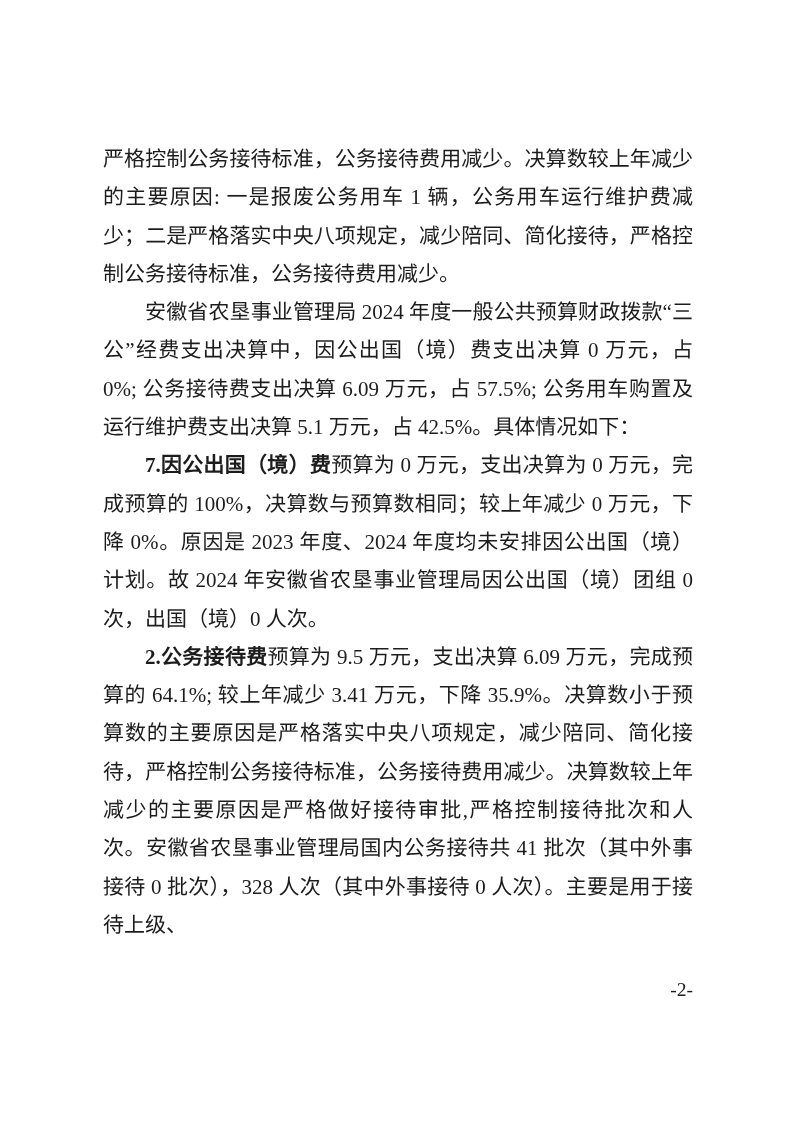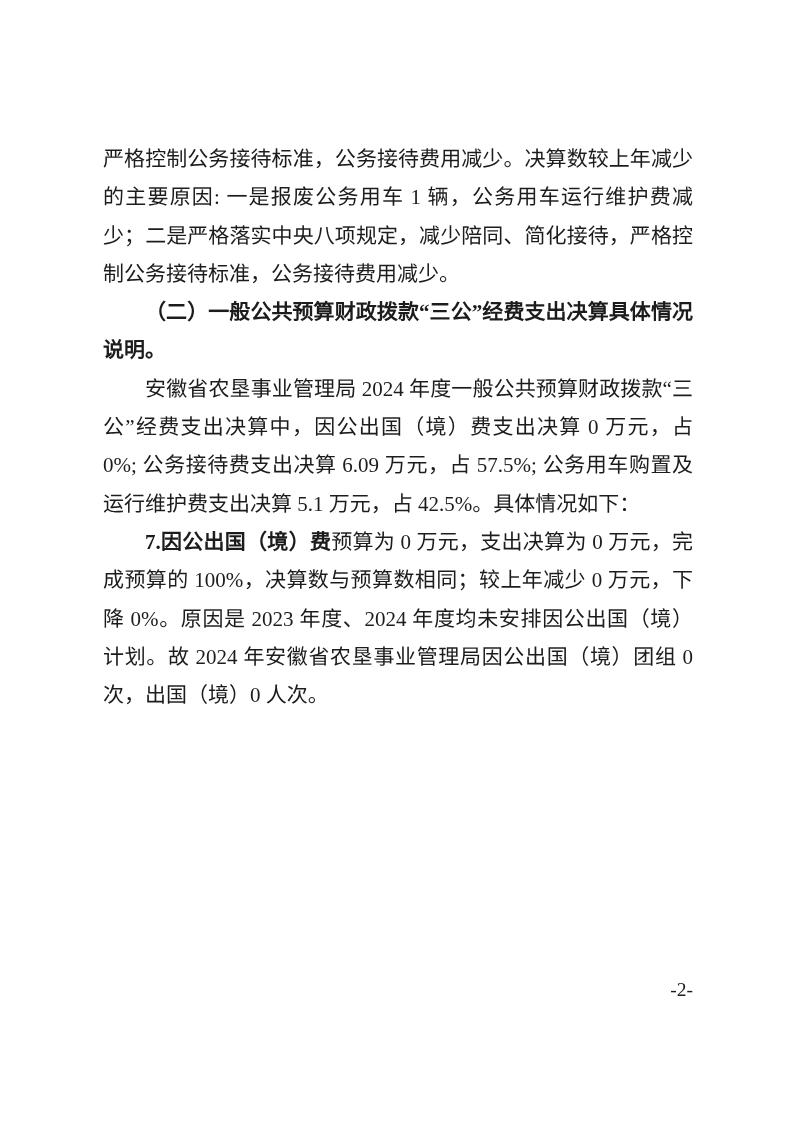--- a/index.html
+++ b/index.html
@@ -44,18 +44,18 @@
     line-height: 24px;
     color: #1c1c1c;
   }
 </style>
 </head>
 <body>
 
 <div class="page">
   <div class="text-block" id="text-block">
       <p class="para continuation"><span class="run">严格控制公务接待标准，公务接待费用减少。决算数较上年减少的主要原因: 一是报废公务用车 1 辆，公务用车运行维护费减少；二是严格落实中央八项规定，减少陪同、简化接待，严格控制公务接待标准，公务接待费用减少。</span></p>
-      <p class="para heading"><span class="run-bold">（二）一般公共预算财政拨款“三公”经费支出决算具体情况说明。</span></p>
       <p class="para body"><span class="run">安徽省农垦事业管理局 2024 年度一般公共预算财政拨款“三公”经费支出决算中，因公出国（境）费支出决算 0 万元，占 0%; 公务接待费支出决算 6.09 万元，占 57.5%; 公务用车购置及运行维护费支出决算 5.1 万元，占 42.5%。具体情况如下：</span></p>
       <p class="para body"><span class="run-bold">7.因公出国（境）费</span><span class="run">预算为 0 万元，支出决算为 0 万元，完成预算的 100%，决算数与预算数相同；较上年减少 0 万元，下降 0%。原因是 2023 年度、2024 年度均未安排因公出国（境）计划。故 2024 年安徽省农垦事业管理局因公出国（境）团组 0 次，出国（境）0 人次。</span></p>
+      <p class="para body"><span class="run-bold">2.公务接待费</span><span class="run">预算为 9.5 万元，支出决算 6.09 万元，完成预算的 64.1%; 较上年减少 3.41 万元，下降 35.9%。决算数小于预算数的主要原因是严格落实中央八项规定，减少陪同、简化接待，严格控制公务接待标准，公务接待费用减少。决算数较上年减少的主要原因是严格做好接待审批,严格控制接待批次和人次。安徽省农垦事业管理局国内公务接待共 41 批次（其中外事接待 0 批次），328 人次（其中外事接待 0 人次）。主要是用于接待上级、</span></p>
     </div>
   <div class="page-number">-2-</div>
 </div>
 
 </body></html>

